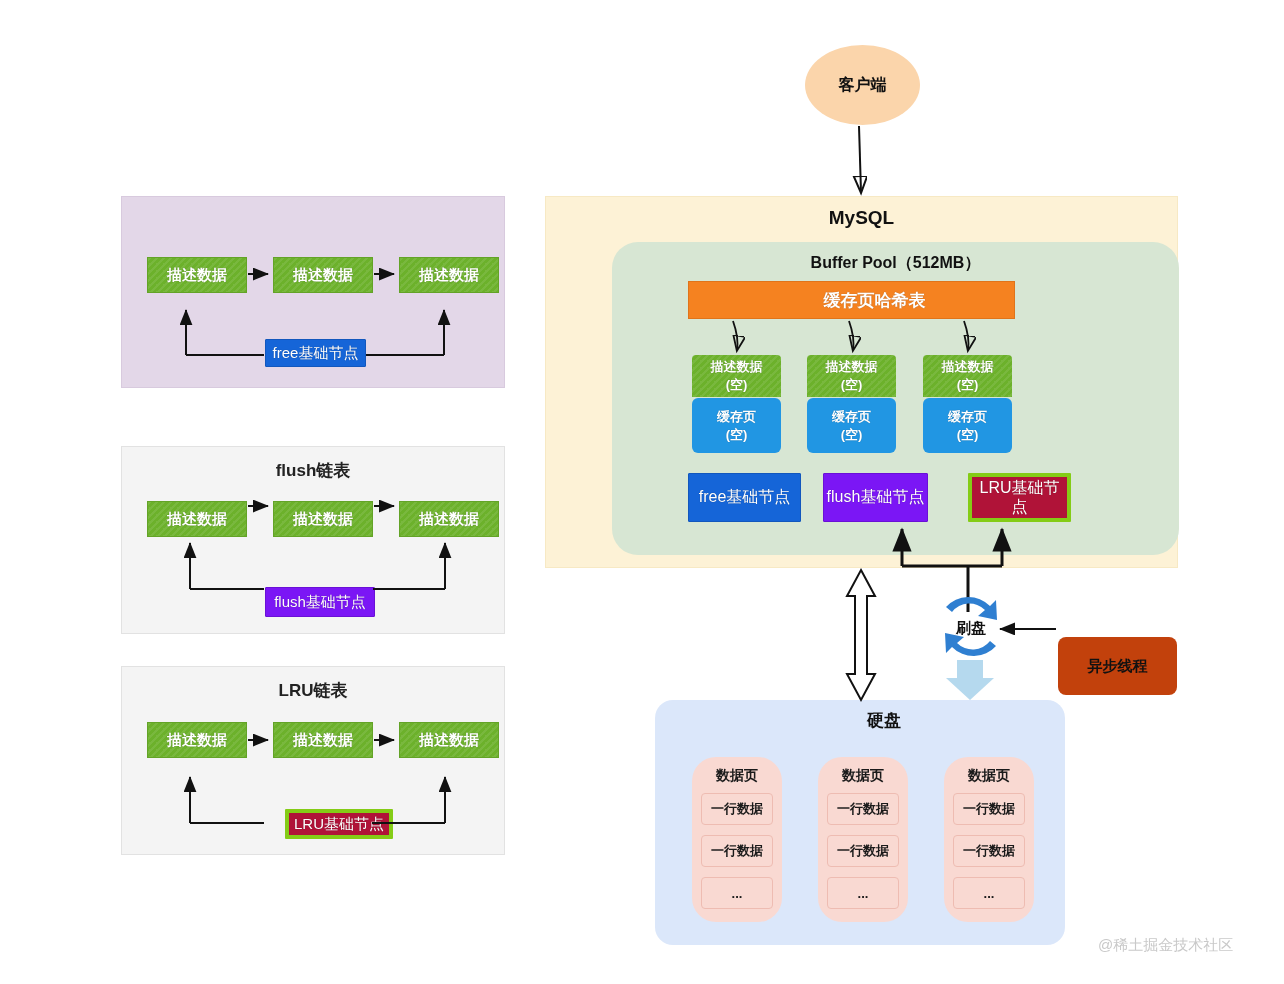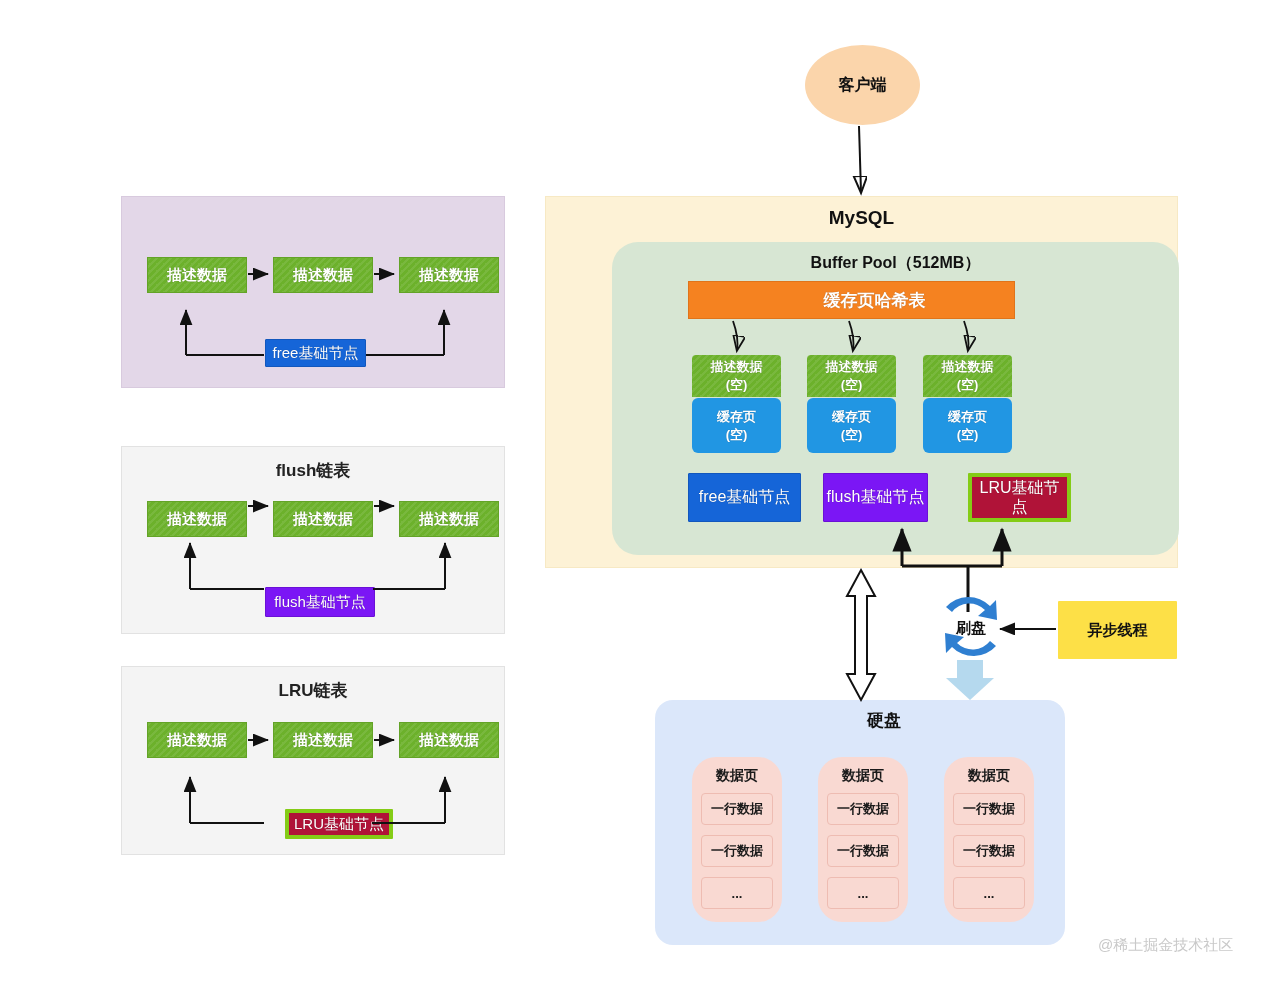--- a/index.html
+++ b/index.html
@@ -79,23 +79,23 @@
   .row-box { position:absolute; background:#f9d9d2; border:1px solid #eebcb2;
              border-radius:4px; display:flex; align-items:center; justify-content:center;
              font-size:13px; color:#1a1a1a; font-weight:bold; }
 
   .client-ellipse {
     position:absolute; background:#fbd5ab; border-radius:50%;
     display:flex; align-items:center; justify-content:center;
     font-size:16px; font-weight:bold; color:#111;
   }
   .async-box {
-    position:absolute; background:#fde047; border-radius:1px;
+    position:absolute; background:#c2410c; border-radius:8px;
     display:flex; align-items:center; justify-content:center;
-    font-size:15px; font-weight:bold; color:#111;
+    font-size:15px; font-weight:bold; color:#111;margin-top:36px;
   }
   .flush-label {
     position:absolute; font-size:15px; font-weight:bold; color:#111;
     text-align:center; white-space:nowrap;
   }
 
   .big-title { position:absolute; width:100%; text-align:center;
                font-weight:bold; color:#111; }
 
   .watermark { position:absolute; color:#c9c9c9; font-size:15px; white-space:nowrap; }

